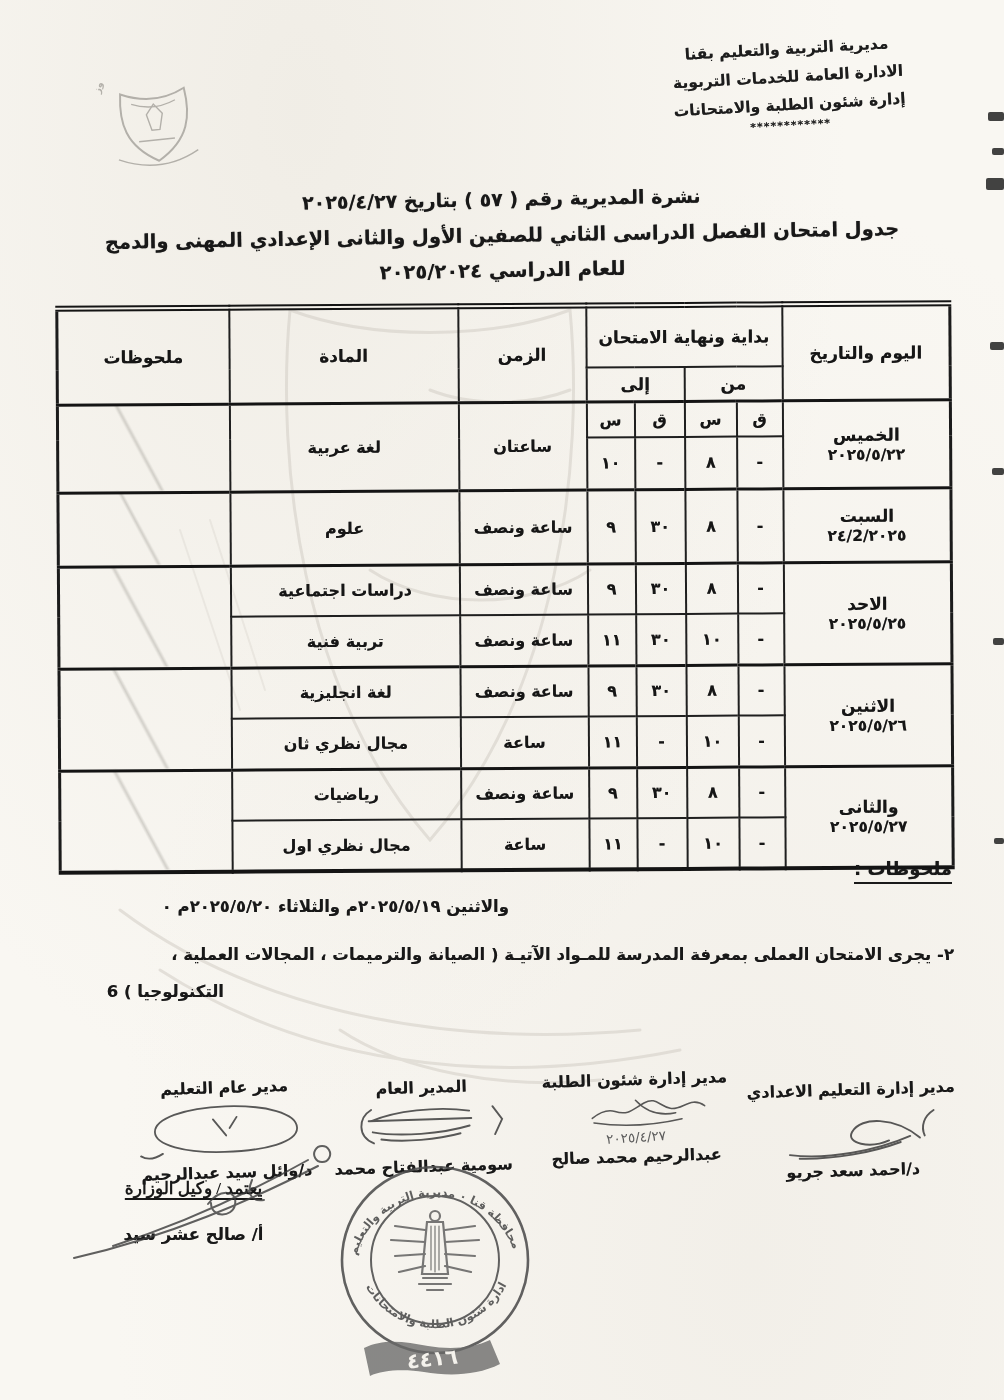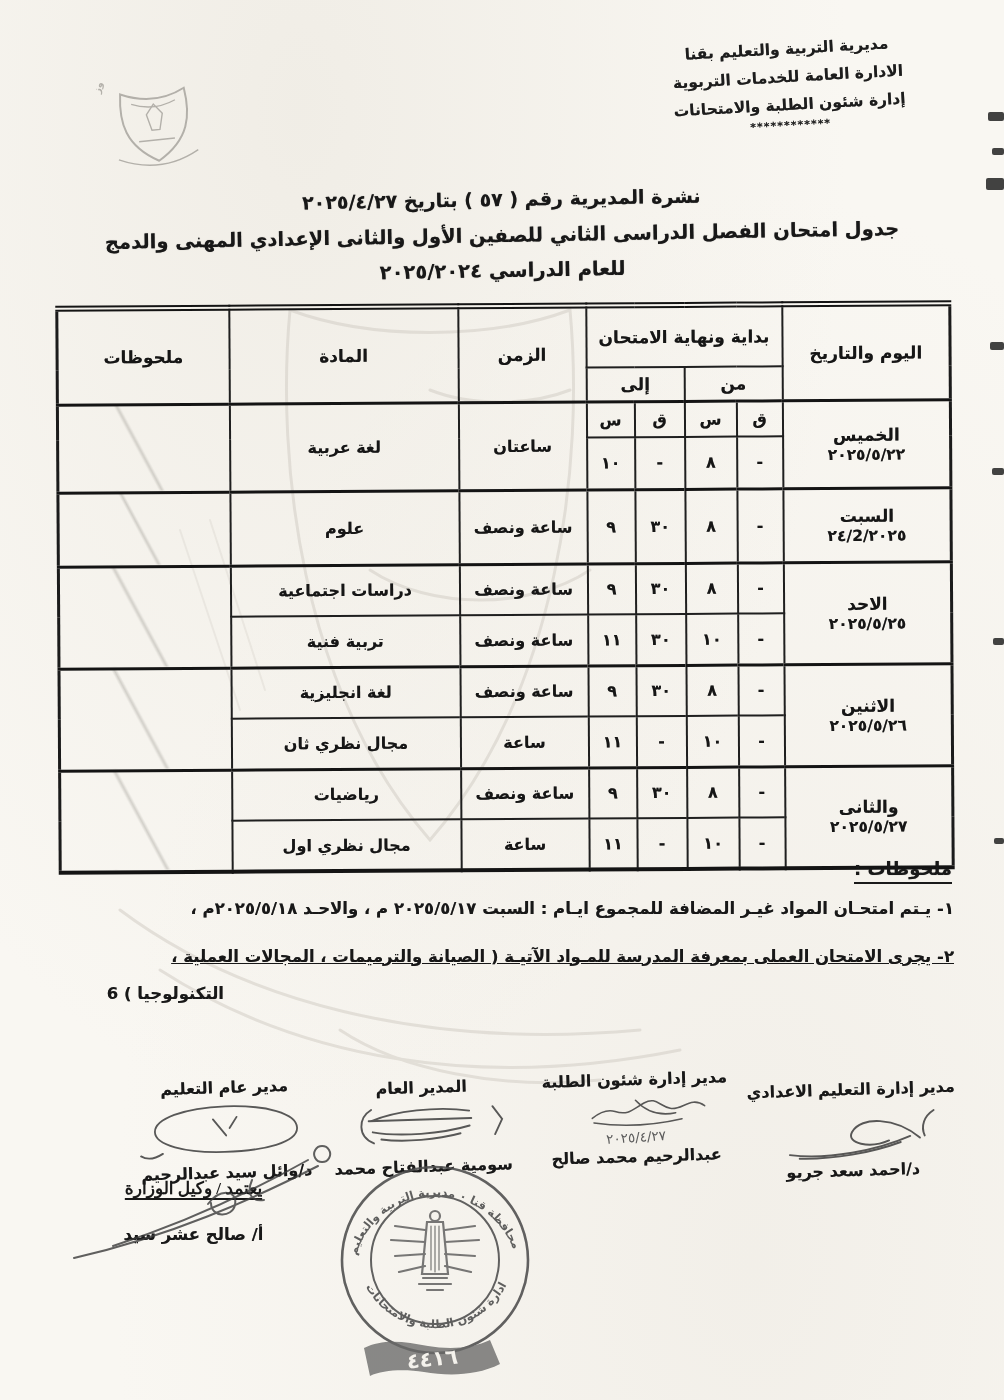--- a/index.html
+++ b/index.html
@@ -71,21 +71,21 @@
     top:858px; right:52px;
     font-size:18px; font-weight:bold;
     border-bottom:2.5px solid #1a1a1a; padding-bottom:3px;
     text-shadow:0 0 .7px rgba(15,15,15,.6);
   }
   .notes{ top:896px; right:50px; left:52px; font-size:16.5px; font-weight:bold; line-height:1.55;
     text-shadow:0 0 .6px rgba(20,20,20,.5); }
   .notes .nl{margin-bottom:14px;}
   .notes .ind1{margin-right:445px; margin-top:-2px;}
   .notes .ind2{margin-right:730px; margin-top:-2px;}
-  .notes .nsp{margin-top:22px;text-decoration:underline;}
+  .notes .nsp{margin-top:22px;}
 
   
   .sig{ text-align:center; transform:rotate(-1.8deg); }
   .sig .sig-title{font-size:16px; font-weight:bold; text-shadow:0 0 .6px rgba(20,20,20,.5);}
   .sig .sig-name{font-size:16px; font-weight:bold; margin-top:2px; text-shadow:0 0 .6px rgba(20,20,20,.5);}
   .sig svg{display:block; margin:2px auto;}
   .hand-date{font-size:13.5px; color:#5c5c5c; letter-spacing:2px; transform:rotate(-2deg); margin-top:-10px;}
 
   .approval{ top:1178px; left:76px; width:235px; text-align:center;}
   .approval .ap-label{font-size:17px; font-weight:bold; text-decoration:underline; text-underline-offset:4px; text-decoration-thickness:2px;font-family:Liberation Serif, serif;}
@@ -261,21 +261,21 @@
       <td>-</td>
       <td>١١</td>
       <td>ساعة</td>
       <td class="subj">مجال نظري اول</td>
     </tr>
   </tbody>
     </table>
 
   <div class="abs notes-head">ملحوظات :</div>
   <div class="abs notes">
-    <div class="nl">١- يـتم امتحـان المواد غيـر المضافة للمجموع ايـام : السبت ٢٠٢٥/٥/١٧ م ، والاحـد ٢٠٢٥/٥/١٨م ،</div>
+    <div class="nl ind1">والاثنين ٢٠٢٥/٥/١٩م والثلاثاء ٢٠٢٥/٥/٢٠م ٠</div>
     <div class="nl nsp">٢- يجرى الامتحان العملى بمعرفة المدرسة للمـواد الآتيـة ( الصيانة والترميمات ، المجالات العملية ،</div>
     <div class="nl ind2">التكنولوجيا ) 6</div>
   </div>
 
   <div class="abs sig" style="left:728px; top:1080px; width:248px;">
     <div class="sig-title">مدير إدارة التعليم الاعدادي</div>
     <svg width="200" height="58" viewBox="0 0 200 60">
       <g fill="none" stroke="#3c3c3c" stroke-width="2" stroke-linecap="round" opacity=".85">
         <path d="M185,12 c-10,6 -14,16 -10,26"></path>
         <path d="M170,40 c-25,-22 -60,-24 -70,-8 c-7,12 18,18 38,10"></path>

